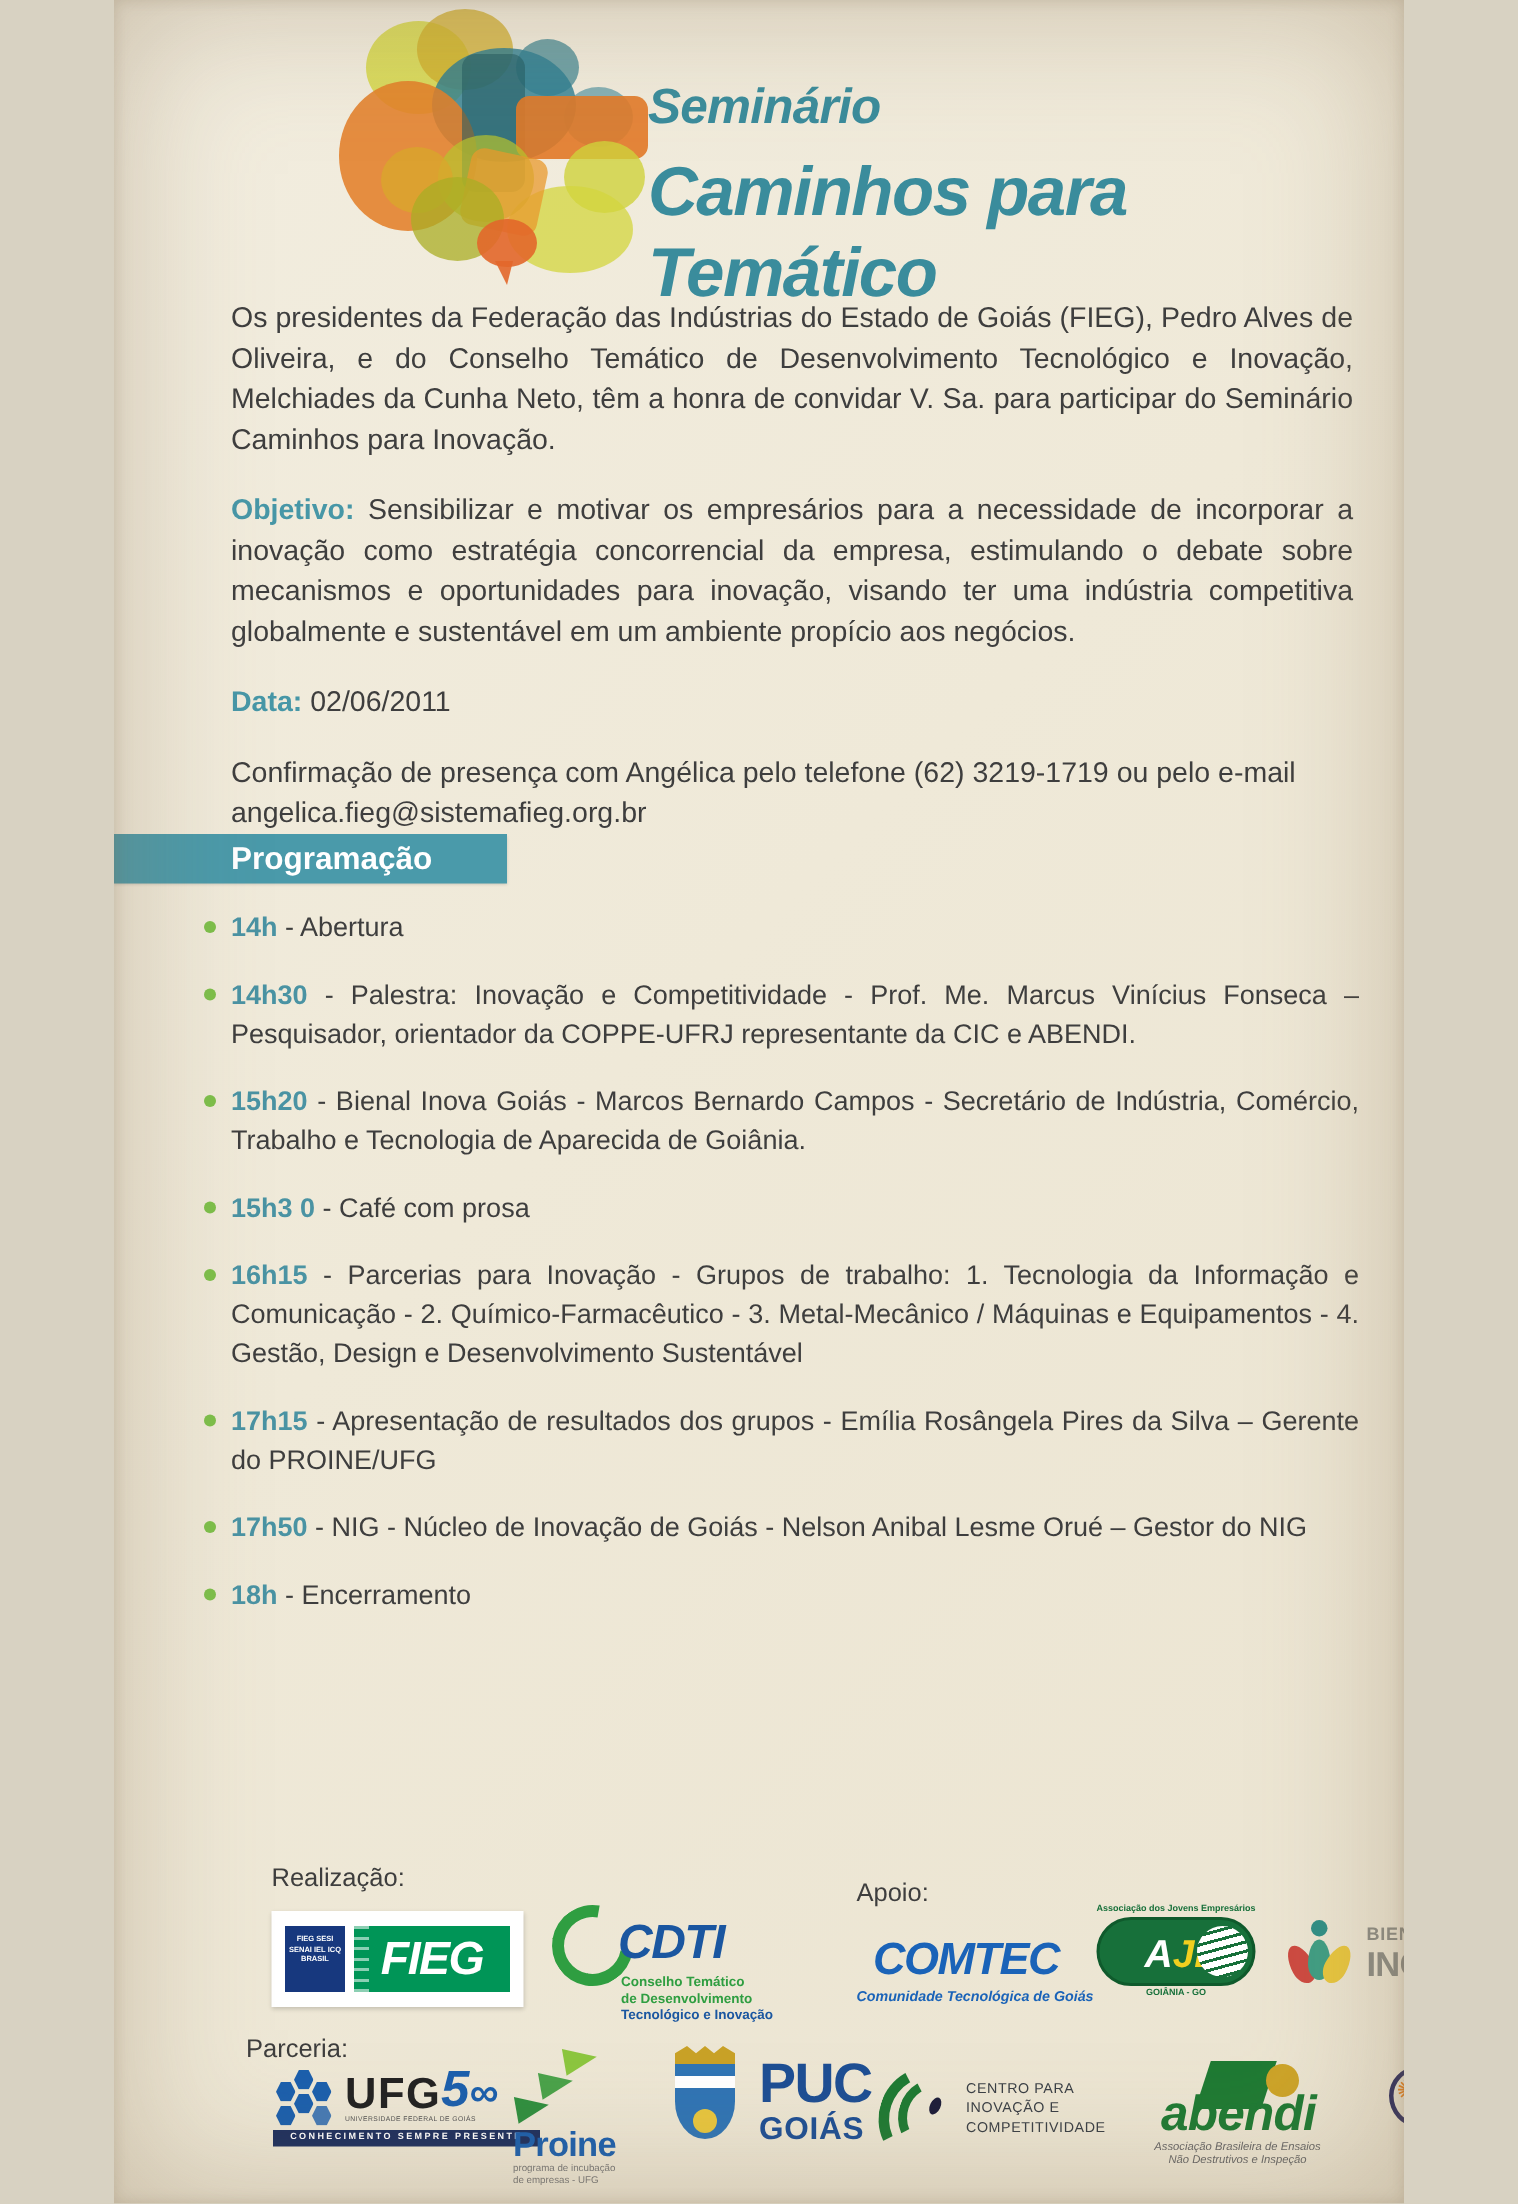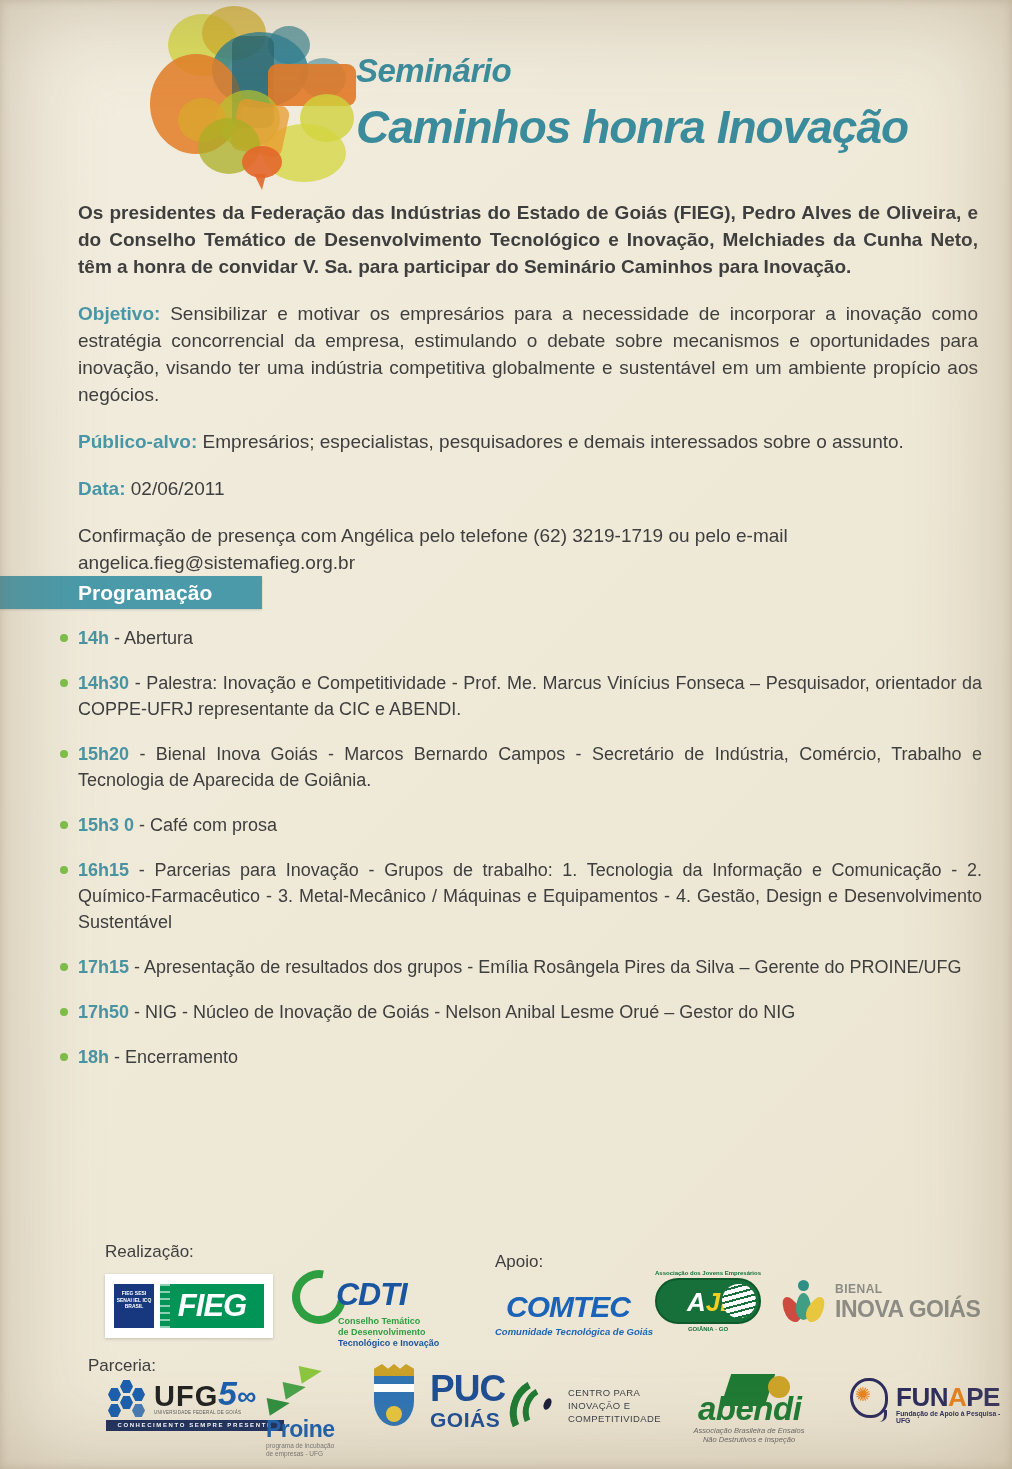--- a/index.html
+++ b/index.html
@@ -1,39 +1,39 @@
 <!DOCTYPE html>
 <html lang="pt"><head>
 <meta charset="utf-8">
 <title>Seminário Caminhos para Inovação</title>
 <style>
   html,body{margin:0;padding:0;}
   body{background:#d8d2c2;font-family:"Liberation Sans","DejaVu Sans",sans-serif;}
   .page{
-    position:relative;width:1012px;height:1469px;margin:0 auto;overflow:hidden;
+    position:relative;width:860px;height:1469px;margin:0 auto;overflow:hidden;
     background:linear-gradient(135deg,#f2eddf 0%,#efe9d8 45%,#ebe4d1 100%);
     color:#3e3e3e;
   }
   .vignette{position:absolute;inset:0;pointer-events:none;z-index:50;
     box-shadow:inset 0 0 90px 8px rgba(140,118,86,.35), inset 0 0 10px rgba(120,100,70,.25);}
 
   
   .header{position:relative;height:185px;}
   .bubbles{position:absolute;left:150px;top:6px;width:205px;height:178px;}
   .bb{position:absolute;border-radius:50%;}
   .bb.rect{border-radius:9px;}
   .tail{position:absolute;width:0;height:0;border-left:8px solid transparent;border-right:4px solid transparent;border-top:16px solid #e2672a;opacity:.9;}
   .titles{position:absolute;left:356px;top:52px;color:#3a8c9c;font-style:italic;font-weight:bold;letter-spacing:-.5px;}
   .title-small{font-size:33px;}
   .title-large{font-size:46px;margin-top:10px;letter-spacing:-1px;}
 
   
   .main{padding:0 34px 0 78px;font-size:19px;line-height:27px;}
   .para{margin:0;text-align:justify;}
-  .intro{margin-top:14px;font-weight:bold;}
+  .intro{margin-top:14px;}
   .mt{margin-top:20px;}
   .lbl{color:#4797a7;font-weight:bold;}
   .datalocal .line{display:block;}
   .confirm{margin-top:20px;}
   .email{color:#3e3e3e;text-decoration:none;}
 
   
   .prog-bar{width:262px;height:33px;background:#4a9aaa;
     color:#fff;font-weight:bold;font-size:21px;line-height:33px;padding-left:78px;box-sizing:border-box;
     box-shadow:0 1px 2px rgba(0,0,0,.15);}
@@ -154,30 +154,29 @@
       <div class="bb" style="left:112px;top:118px;width:84px;height:58px;background:#d3d63e;opacity:.75"></div>
       <div class="bb" style="left:66px;top:84px;width:64px;height:58px;background:#b8c42e;opacity:.7"></div>
       <div class="bb rect" style="left:84px;top:96px;width:52px;height:52px;background:#e8992e;opacity:.75;transform:rotate(12deg)"></div>
       <div class="bb" style="left:28px;top:92px;width:48px;height:44px;background:#d9a62c;opacity:.8"></div>
       <div class="bb" style="left:48px;top:112px;width:62px;height:56px;background:#a9ad24;opacity:.75"></div>
       <div class="bb" style="left:92px;top:140px;width:40px;height:32px;background:#e2672a;opacity:.9"></div>
       <div class="tail" style="left:104px;top:168px;"></div>
     </div>
     <div class="titles">
       <div class="title-small">Seminário</div>
-      <div class="title-large">Caminhos honra Inovação</div>
+      <div class="title-large">Caminhos para Temático</div>
     </div>
   </div>
 
   <div class="main">
     <p class="para intro">Os presidentes da Federação das Indústrias do Estado de Goiás (FIEG), Pedro Alves de Oliveira, e do Conselho Temático de Desenvolvimento Tecnológico e Inovação, Melchiades da Cunha Neto, têm a honra de convidar V. Sa. para participar do Seminário Caminhos para Inovação.</p>
 
     <p class="para mt"><span class="lbl">Objetivo:</span><span> Sensibilizar e motivar os empresários para a necessidade de incorporar a inovação como estratégia concorrencial da empresa, estimulando o debate sobre mecanismos e oportunidades para inovação, visando ter uma indústria competitiva globalmente e sustentável em um ambiente propício aos negócios.</span></p>
 
-    <p class="para mt"><span class="lbl">Público-alvo:</span><span> Empresários; especialistas, pesquisadores e demais interessados sobre o assunto.</span></p>
 
     <p class="para mt datalocal">
       <span class="line"><span class="lbl">Data:</span><span> 02/06/2011</span></span>
     </p>
 
     <p class="para confirm">
       <span class="line" style="display:block">Confirmação de presença com Angélica pelo telefone (62) 3219-1719 ou pelo e-mail</span>
       <span class="email">angelica.fieg@sistemafieg.org.br</span>
     </p>
   </div>

